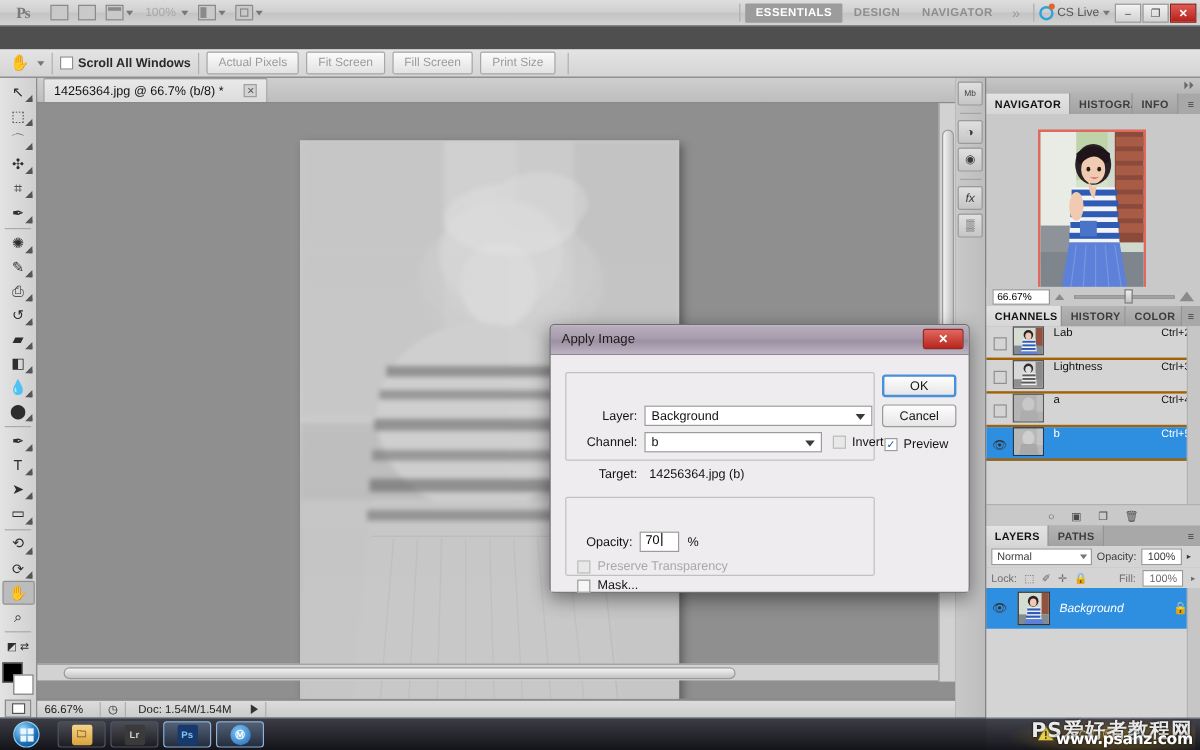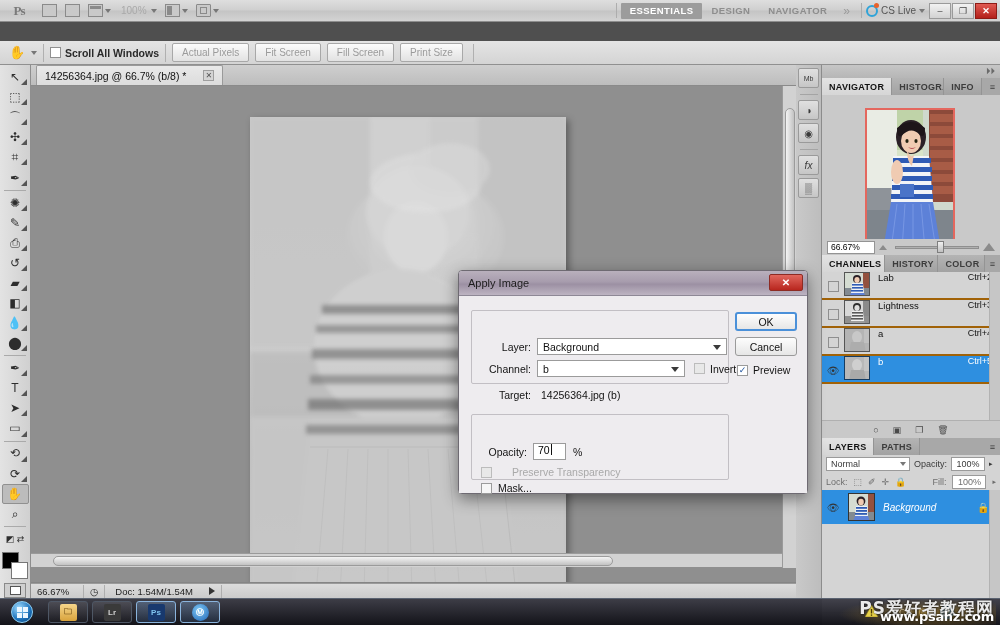--- a/index.html
+++ b/index.html
@@ -699,21 +699,21 @@
         <span class="flabel" style="width:48px">Opacity:</span>
         <div class="txtin" style="width:33px;margin-left:6px">
           <span>70</span>
             <span class="caret"></span>
         </div>
         <span class="dlbl" style="margin-left:7px">%</span>
       </div>
 
       <div class="frow" style="left:22px;top:170px;">
         <span class="dck dis"></span>
-        <span class="dlbl dis" style="margin-left:20px">Preserve Transparency</span>
+        <span class="dlbl dis" style="margin-left:6px">Preserve Transparency</span>
       </div>
 
       <div class="frow" style="left:22px;top:186px;">
         <span class="dck"></span>
         <span class="dlbl" style="margin-left:6px">Mask...</span>
       </div>
 
       <div class="dbtn def" style="position:absolute;left:276px;top:16px;">OK</div>
       <div class="dbtn" style="position:absolute;left:276px;top:41px;">Cancel</div>
       <div class="frow" style="left:278px;top:68px;">

